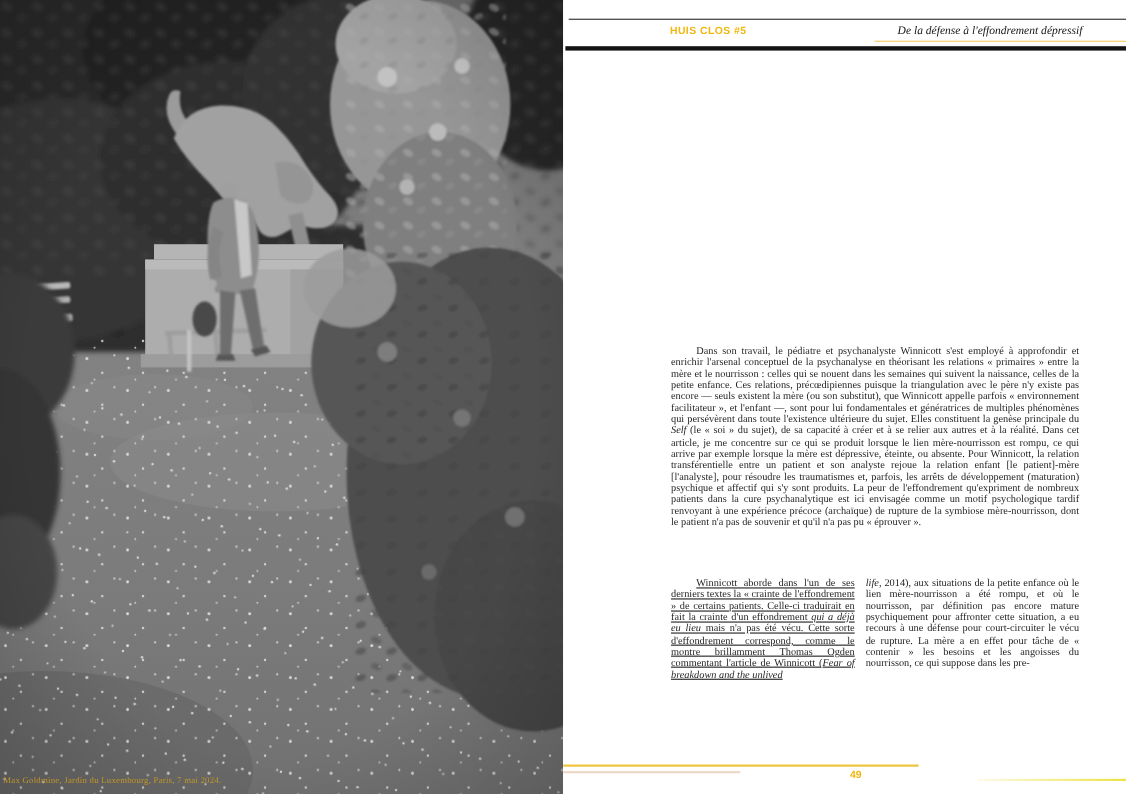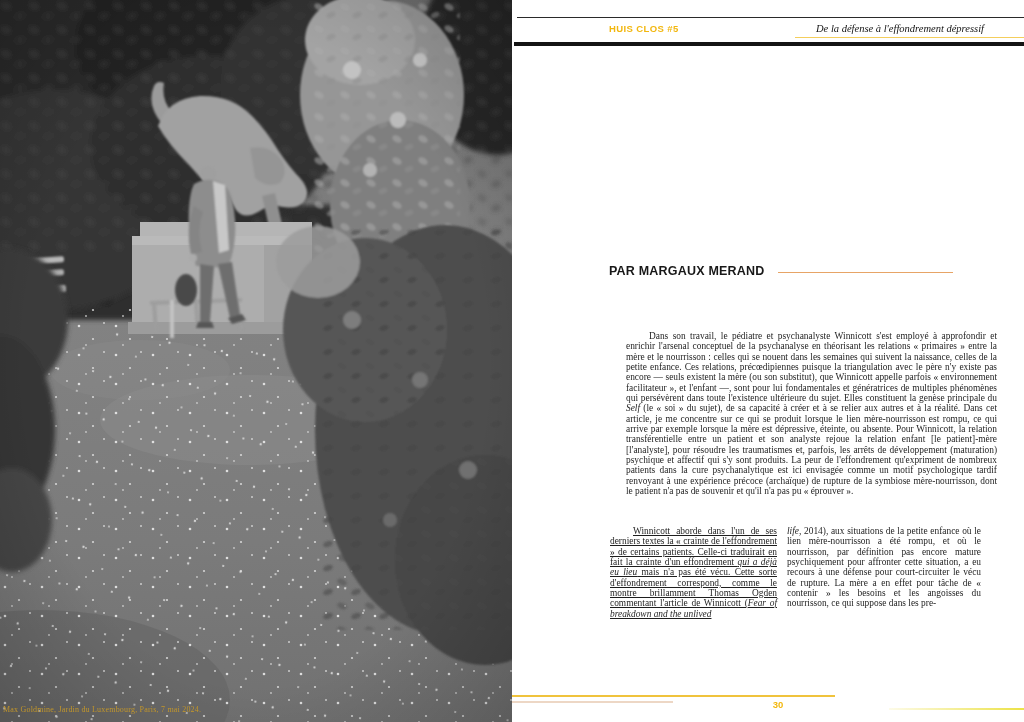--- a/index.html
+++ b/index.html
@@ -21,21 +21,21 @@
   .rule-yellowhead{position:absolute;left:283px;right:0;top:37px;height:1px;background:#f4ce5c;}
   .rule-thick{position:absolute;left:2px;right:0;top:42px;height:4px;background:#141414;}
   .title{position:absolute;left:97px;top:155px;margin:0;font-size:21.5px;line-height:24px;
           font-weight:bold;color:#f5bd11;letter-spacing:.2px;}
   .subtitle{display:block;font-size:15.5px;line-height:19px;margin-top:2px;color:#f5bd11;}
   .byline{position:absolute;left:97px;top:264px;right:71px;display:flex;align-items:center;
           font-size:12.5px;font-weight:bold;letter-spacing:.2px;color:#181818;}
   .byline-rule{flex:1;height:1px;background:#e7a466;margin-left:14px;margin-top:3px;}
   .bodytext{font-family:"Liberation Serif",serif;font-size:9.4px;line-height:10.35px;
           text-align:justify;color:#1e1e1e;hyphens:auto;-webkit-hyphens:auto;}
-  .intro{position:absolute;left:98px;top:315px;width:371px;margin:16px;text-indent:23px;}
+  .intro{position:absolute;left:98px;top:315px;width:371px;margin:0;text-indent:23px;}
   .cols{position:absolute;left:98px;top:526px;width:371px;display:flex;gap:10px;}
   .col-left{width:167px;text-indent:23px;margin:0;text-decoration:underline;}
   .col-right{width:194px;margin:0;}
   .f-yellow{position:absolute;left:0;top:695px;width:323px;height:2px;background:#f0c33c;}
   .f-pink{position:absolute;left:0;top:701px;width:161px;height:2px;background:#edd7c5;}
   .pagenum{position:absolute;left:252px;top:699px;width:28px;text-align:center;
           font-size:9.5px;font-weight:bold;color:#f2b70f;}
   .f-right{position:absolute;right:0;top:708px;width:135px;height:2px;
           background:linear-gradient(to right,#fdfbe9,#ece245);}
 </style>
@@ -191,31 +191,27 @@
       <div class="rule-top"></div>
       <div class="runrow">
         <span class="issue">HUIS CLOS #5</span>
         <span class="runtitle">De la défense à l'effondrement dépressif</span>
       </div>
       <div class="rule-yellowhead"></div>
       <div class="rule-thick"></div>
     </header>
 
 
-    <div class="byline">
-      <span>PAR MARGAUX MERAND</span>
-      <span class="byline-rule"></span>
-    </div>
 
     <p class="bodytext intro"><span>Dans son travail, le pédiatre et psychanalyste Winnicott s'est employé à approfondir et enrichir l'arsenal conceptuel de la psychanalyse en théorisant les relations « primaires » entre la mère et le nourrisson : celles qui se nouent dans les semaines qui suivent la naissance, celles de la petite enfance. Ces relations, précœdipiennes puisque la triangulation avec le père n'y existe pas encore — seuls existent la mère (ou son substitut), que Winnicott appelle parfois « environnement facilitateur », et l'enfant —, sont pour lui fondamentales et génératrices de multiples phénomènes qui persévèrent dans toute l'existence ultérieure du sujet. Elles constituent la genèse principale du </span><i>Self</i><span> (le « soi » du sujet), de sa capacité à créer et à se relier aux autres et à la réalité. Dans cet article, je me concentre sur ce qui se produit lorsque le lien mère-nourrisson est rompu, ce qui arrive par exemple lorsque la mère est dépressive, éteinte, ou absente. Pour Winnicott, la relation transférentielle entre un patient et son analyste rejoue la relation enfant [le patient]-mère [l'analyste], pour résoudre les traumatismes et, parfois, les arrêts de développement (maturation) psychique et affectif qui s'y sont produits. La peur de l'effondrement qu'expriment de nombreux patients dans la cure psychanalytique est ici envisagée comme un motif psychologique tardif renvoyant à une expérience précoce (archaïque) de rupture de la symbiose mère-nourrisson, dont le patient n'a pas de souvenir et qu'il n'a pas pu « éprouver ».</span></p>
 
     <div class="bodytext cols">
       <p class="col-left"><span>Winnicott aborde dans l'un de ses derniers textes la « crainte de l'effondrement » de certains patients. Celle-ci traduirait en fait la crainte d'un effondrement </span><i>qui a déjà eu lieu</i><span> mais n'a pas été vécu. Cette sorte d'effondrement correspond, comme le montre brillamment Thomas Ogden commentant l'article de Winnicott (</span><i>Fear of breakdown and the unlived</i></p>
       <p class="col-right"><i>life</i><span>, 2014), aux situations de la petite enfance où le lien mère-nourrisson a été rompu, et où le nourrisson, par définition pas encore mature psychiquement pour affronter cette situation, a eu recours à une défense pour court-circuiter le vécu de rupture. La mère a en effet pour tâche de « contenir » les besoins et les angoisses du nourrisson, ce qui suppose dans les pre-</span></p>
     </div>
 
     <div class="f-yellow"></div>
     <div class="f-pink"></div>
-    <div class="pagenum">30</div>
+    <div class="pagenum">49</div>
     <div class="f-right"></div>
 
   </section>
 </div>
 
 </body></html>

